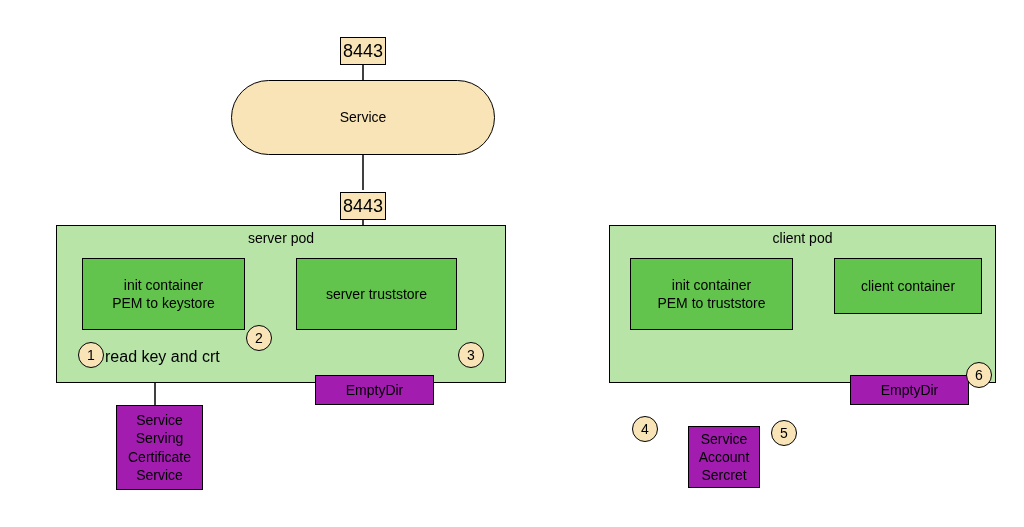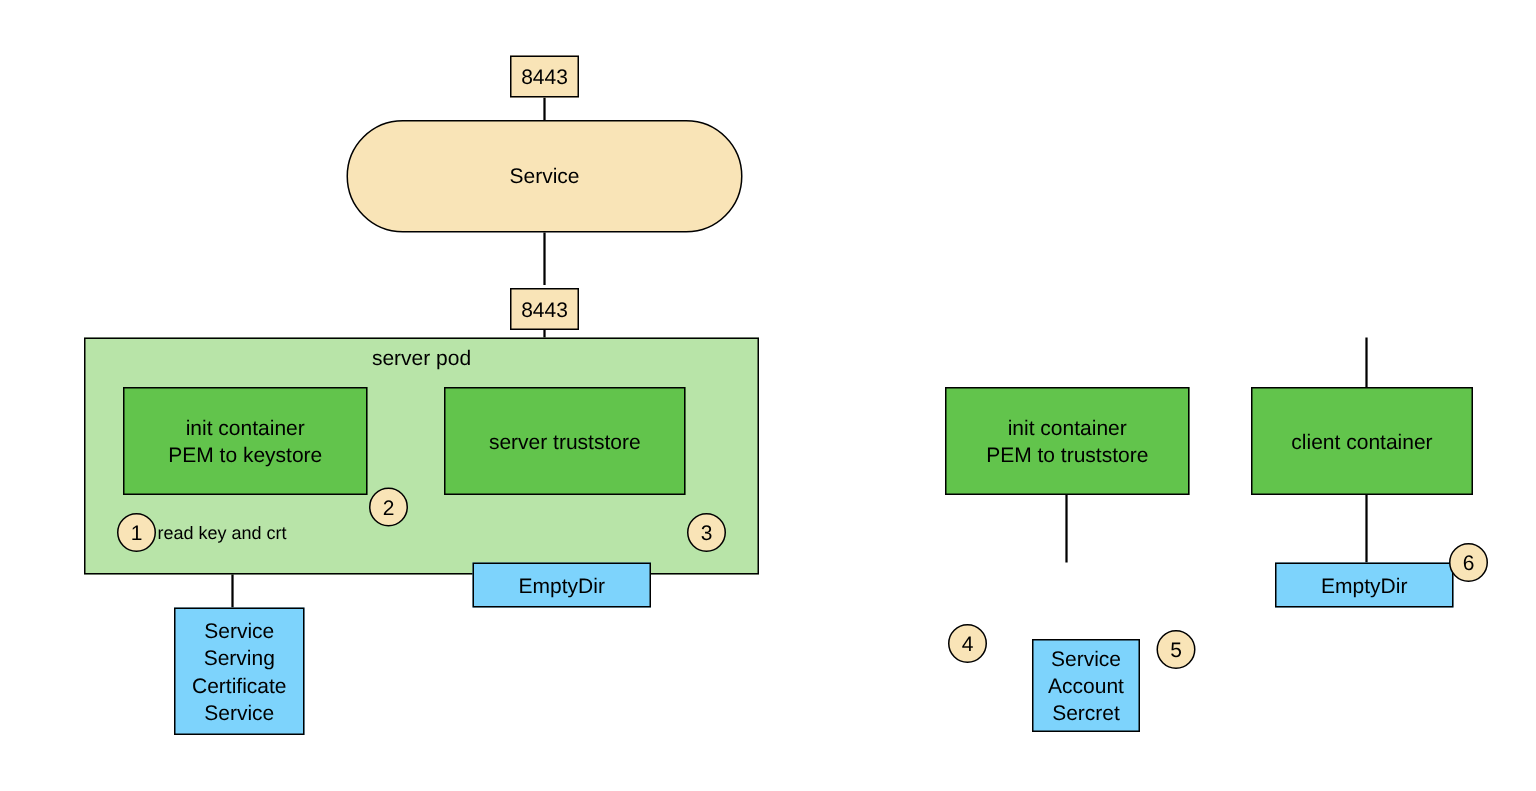--- a/index.html
+++ b/index.html
@@ -1,25 +1,25 @@
 <!DOCTYPE html>
 <html><head>
 <meta charset="utf-8">
 <style>
 html,body{margin:0;padding:0;font-family:Arial,Helvetica,sans-serif;font-size:14px;color:#000;background:#fff}
 .canvas{position:relative;width:1024px;height:527px}
 .abs{position:absolute;box-sizing:border-box}
-.port{background:#f9e4b7;border:1.5px solid #000;display:flex;align-items:center;justify-content:center;font-size:14px}
+.port{background:#f9e4b7;border:1.5px solid #000;display:flex;align-items:center;justify-content:center;font-size:18px}
 .service{background:#f9e4b7;border:1.5px solid #000;border-radius:60px;display:flex;flex-direction:column;align-items:center;justify-content:center;line-height:1.3}
 .pod{background:#b8e4a8;border:1.5px solid #000}
 .podlabel{position:absolute;left:0;right:0;top:4px;text-align:center;font-size:14px}
 .box{background:#62c44c;border:1.5px solid #000;display:flex;flex-direction:column;align-items:center;justify-content:center;line-height:1.3;text-align:center}
-.secret{background:#7dd3fc;border:1.5px solid #000;display:flex;flex-direction:column;align-items:center;justify-content:center;line-height:1.3;text-align:left}
+.secret{background:#a21caf;border:1.5px solid #000;display:flex;flex-direction:column;align-items:center;justify-content:center;line-height:1.3;text-align:left}
 .callout{background:#f9e4b7;border:1.5px solid #000;border-radius:50%;width:26px;height:26px;display:flex;align-items:center;justify-content:center;font-size:14px;z-index:10}
-.txt{font-size:12px}
+.txt{font-size:16px}
 svg{position:absolute;left:0;top:0;pointer-events:none}
 </style>
 </head>
 <body>
 <div class="canvas">
 
 <svg width="1024" height="527">
 <defs>
 <marker id="ah" markerWidth="10" markerHeight="10" refX="9" refY="3" orient="auto" markerUnits="strokeWidth">
 <path d="M0,0 L0,6 L9,3 z" fill="#000"></path>
@@ -75,25 +75,28 @@
   <div>EmptyDir</div>
 </div>
 
 <div class="abs secret" style="left:116px;top:405px;width:87px;height:85px">
   <div>Service</div>
   <div>Serving</div>
   <div>Certificate</div>
   <div>Service</div>
 </div>
 
+<div class="abs pod" style="left:609px;top:225px;width:387px;height:158px">
+  <div class="podlabel">client pod</div>
+</div>
 <div class="abs box" style="left:630px;top:258px;width:163px;height:72px">
   <div>init container</div>
   <div>PEM to truststore</div>
 </div>
-<div class="abs box" style="left:834px;top:258px;width:148px;height:72px">
+<div class="abs box" style="left:834px;top:258px;width:148px;height:56px">
   <div>client container</div>
 </div>
 <div class="abs secret" style="left:850px;top:375px;width:119px;height:30px">
   <div>EmptyDir</div>
 </div>
 <div class="abs secret" style="left:688px;top:426px;width:72px;height:62px">
   <div>Service</div>
   <div>Account</div>
   <div>Sercret</div>
 </div>

